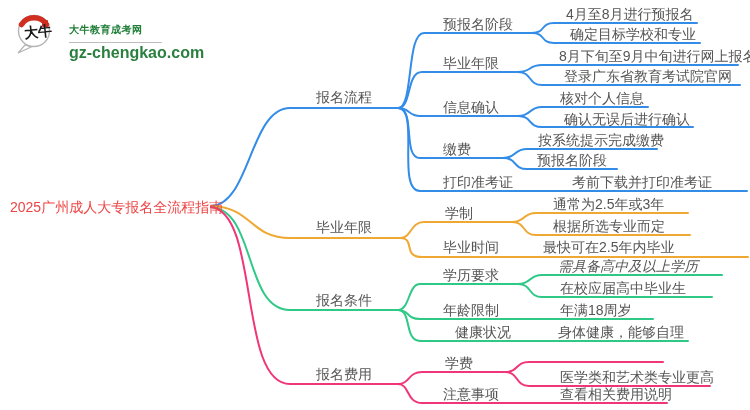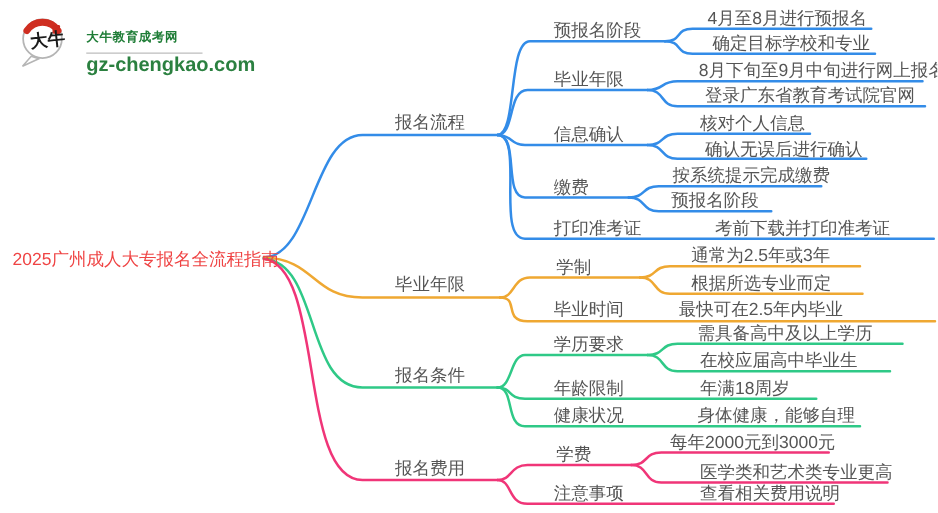--- a/index.html
+++ b/index.html
@@ -94,27 +94,26 @@
 
   <div class="nl" style="left:316px;top:218px;">毕业年限</div>
   <div class="nl" style="left:445px;top:204px;">学制</div>
   <div class="nl" style="left:553px;top:195px;">通常为2.5年或3年</div>
   <div class="nl" style="left:553px;top:217px;">根据所选专业而定</div>
   <div class="nl" style="left:443px;top:238px;">毕业时间</div>
   <div class="nl" style="left:543px;top:238px;">最快可在2.5年内毕业</div>
 
   <div class="nl" style="left:316px;top:291px;">报名条件</div>
   <div class="nl" style="left:443px;top:266px;">学历要求</div>
-  <div class="nl" style="left:558px;top:257px;">需具备高中及以上学历</div>
+  <div class="nl" style="left:558px;top:257px;font-style:italic;">需具备高中及以上学历</div>
   <div class="nl" style="left:560px;top:279px;">在校应届高中毕业生</div>
   <div class="nl" style="left:443px;top:301px;">年龄限制</div>
   <div class="nl" style="left:560px;top:301px;">年满18周岁</div>
-  <div class="nl" style="left:443px;top:323px;text-align:center;">健康状况</div>
+  <div class="nl" style="left:455px;top:323px;text-align:center;">健康状况</div>
   <div class="nl" style="left:558px;top:323px;">身体健康，能够自理</div>
 
   <div class="nl" style="left:316px;top:365px;">报名费用</div>
   <div class="nl" style="left:445px;top:354px;">学费</div>
-  <div class="nl" style="left:536px;top:344px;">每年2000元到3000元</div>
   <div class="nl" style="left:560px;top:368px;">医学类和艺术类专业更高</div>
   <div class="nl" style="left:443px;top:385px;">注意事项</div>
   <div class="nl" style="left:560px;top:385px;">查看相关费用说明</div>
 
 </div>
 
 </body></html>

